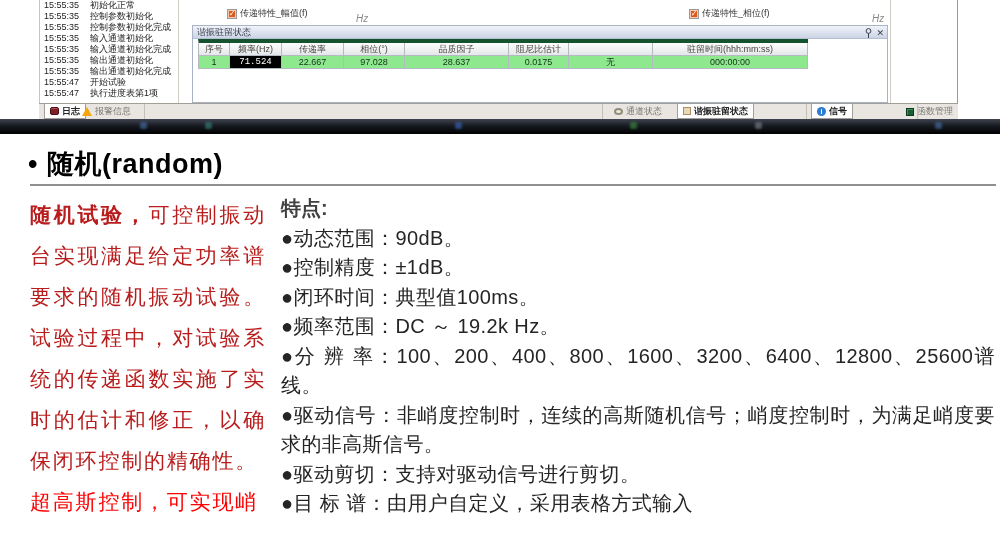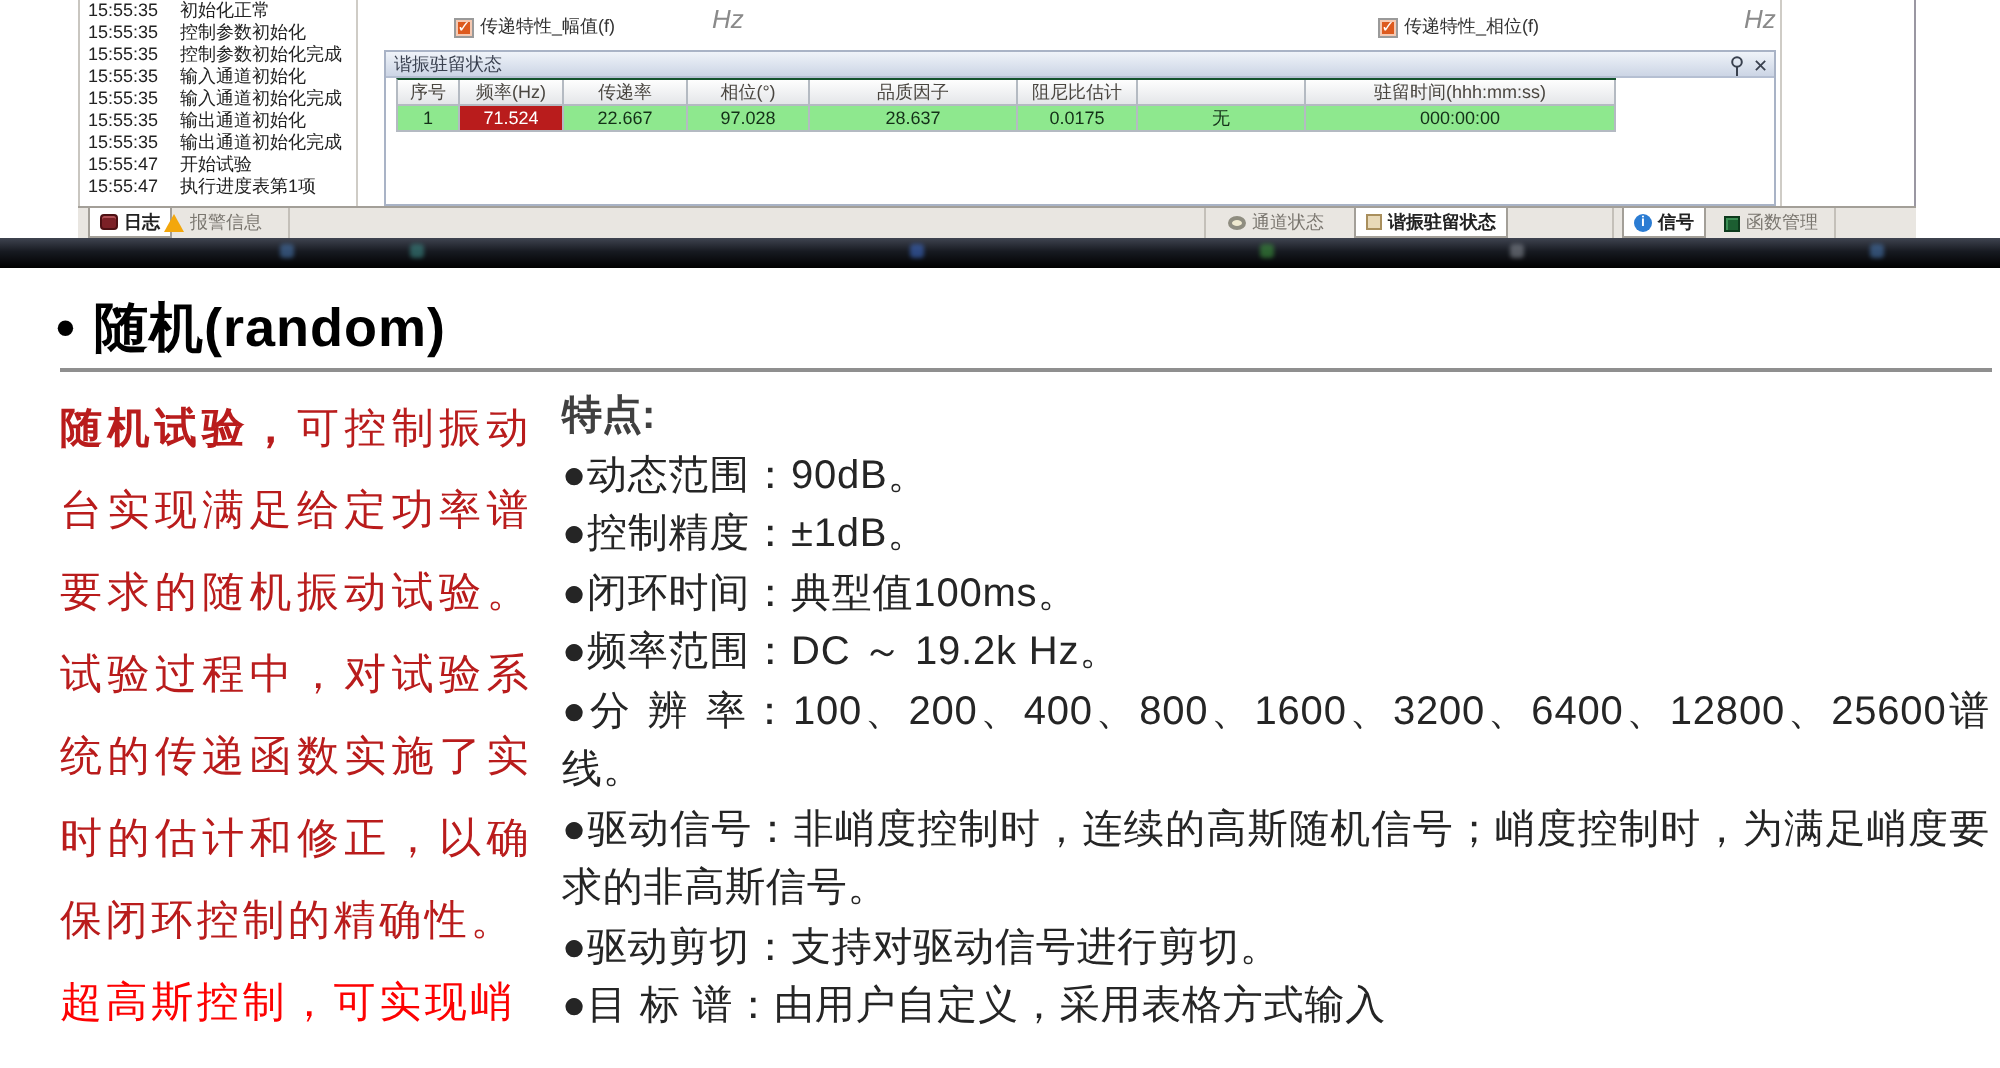--- a/index.html
+++ b/index.html
@@ -8,46 +8,46 @@
 
   
   .shot { position:absolute; left:0; top:0; width:1000px; height:134px; background:#fff; }
 
   .log-panel { position:absolute; left:39px; top:0; width:140px; height:103px;
                background:#fff; border-left:1px solid #c9c6c0; border-right:1px solid #cfccc6; overflow:hidden; }
   .log-row { display:flex; height:11px; font-size:9px; line-height:11px; color:#222; white-space:nowrap; }
   .log-row .t { width:40px; margin-left:4px; }
   .log-row .m { margin-left:6px; }
 
-  .hz { position:absolute; top:2px; font-size:13px; font-style:italic; color:#8a8a8a; }
+  .hz { position:absolute; top:13px; font-size:10px; font-style:italic; color:#8a8a8a; }
   .hz.l { left:356px; } .hz.r { left:872px; }
 
   .chk-group { position:absolute; top:8px; display:flex; align-items:center; height:11px; }
   .chk-group.a { left:227px; } .chk-group.p { left:689px; }
   .chk { width:10px; height:10px; background:#dd5a1e; border:1px solid #9a9a9a;
          color:#fff; font-size:8px; line-height:8px; text-align:center; box-shadow:inset 0 0 0 1px #f5c9b2; }
   .chk-label { margin-left:3px; font-size:9px; color:#333; white-space:nowrap; }
 
   .res-panel { position:absolute; left:192px; top:25px; width:696px; height:78px;
                background:#fff; border:1px solid #a9b3c6; }
   .res-titlebar { height:13px; background:linear-gradient(#eff3f9,#ccd5e5);
                   border-bottom:1px solid #b5bfd2; font-size:9px; line-height:13px;
                   color:#3a4150; padding-left:4px; position:relative; }
   .tb-icons { position:absolute; right:3px; top:0; height:13px; display:flex; align-items:center; gap:4px; }
   .pin-ic { width:7px; height:10px; }
   .close-ic { font-size:9px; line-height:10px; color:#39404e; font-weight:bold; }
 
-  .res-table { position:absolute; left:5px; top:13px; border-left:1px solid #b4bac2; border-top:1px solid #14532d; }
+  .res-table { position:absolute; left:5px; top:13px; border-left:1px solid #b4bac2; border-top:4px solid #14532d; }
   .trow { display:flex; }
   .tc { border-right:1px solid #b4bac2; border-bottom:1px solid #b4bac2;
         font-size:9px; height:13px; line-height:12px; text-align:center;
         overflow:hidden; white-space:nowrap; }
   .thead .tc { background:linear-gradient(#fefefe,#e4e6e9); color:#4a4640; }
   .tbody .tc { background:#8ee88e; color:#143018; }
-  .tbody .tc.sel { background:#b91c1c; color:#fff; }
+  .tbody .tc.sel { background:#000000; color:#fff;font-family:Liberation Mono, monospace; }
   .c0{width:31px;} .c1{width:52px;} .c2{width:62px;} .c3{width:61px;}
   .c4{width:104px;} .c5{width:60px;} .c6{width:84px;} .c7{width:155px;}
 
   .right-panel { position:absolute; left:890px; top:0; width:68px; height:103px;
                  background:#fff; border-left:1px solid #cfccc6; border-right:1px solid #9a97a2; }
 
   .tabstrip { position:absolute; left:39px; top:103px; width:919px; height:16px;
               background:#e9e6e1; border-top:1px solid #a39f98; }
   .vsep { position:absolute; top:0; width:1px; height:16px; background:#c4c0b9; }
   .tab { position:absolute; top:0; height:15px; display:flex; align-items:center;
@@ -196,21 +196,21 @@
       </div>
       <div class="tab active" style="left:638px;">
         <span class="ic ic-res"></span>
         <span>谐振驻留状态</span>
       </div>
       <div class="vsep" style="left:767px;"></div>
       <div class="tab active" style="left:772px;">
         <span class="ic ic-sig">i</span>
         <span>信号</span>
       </div>
-      <div class="tab" style="left:818px;">
+      <div class="tab" style="left:862px;">
         <span class="ic ic-fn"></span>
         <span>函数管理</span>
       </div>
       <div class="vsep" style="left:878px;"></div>
     </div>
 
     <div class="taskbar">
       <span class="tdot" style="left:140px;background:#4a7ab5;"></span>
       <span class="tdot" style="left:205px;background:#3d8f8a;"></span>
       <span class="tdot" style="left:455px;background:#3f6fd0;"></span>

